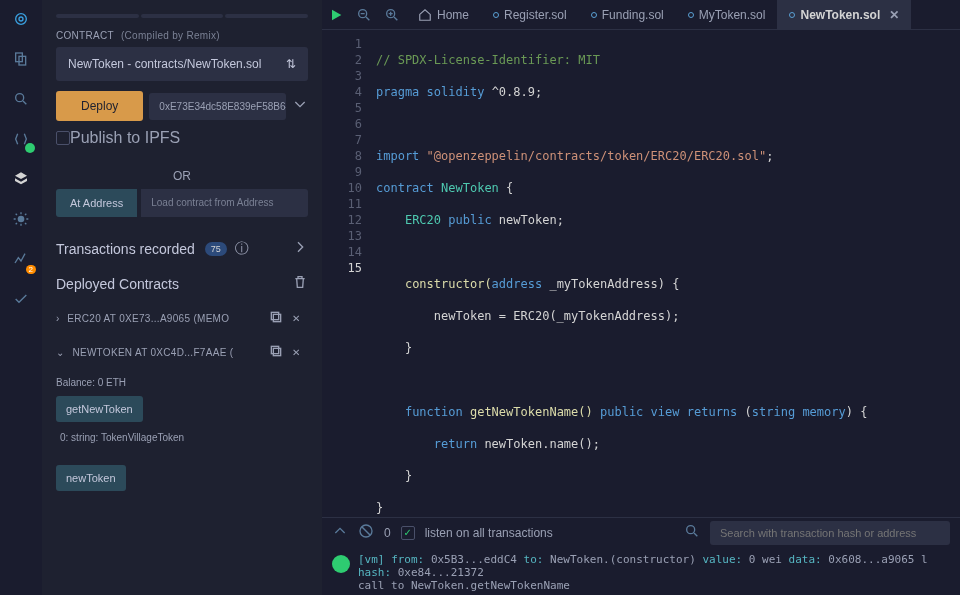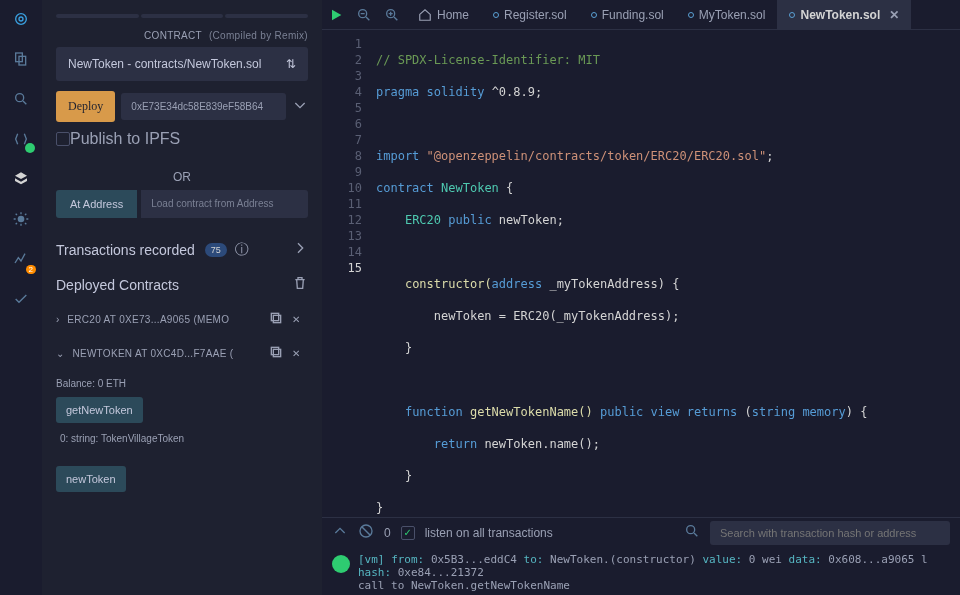--- a/index.html
+++ b/index.html
@@ -9,25 +9,25 @@
 .iconbar .ic.active { color: #d4d4d4; }
 .badge { position: absolute; right: -4px; bottom: -4px; background: #ff8c00; color: #fff; font-size: 8px; border-radius: 6px; padding: 0 3px; }
 .greendot { position: absolute; right: -3px; bottom: -3px; width: 10px; height: 10px; background: #2ecc71; border-radius: 50%; }
 
 .sidebar { width: 280px; background: #1e2130; display: flex; flex-direction: column; padding: 10px 14px; }
 .hdr { display: flex; justify-content: space-between; align-items: flex-start; margin-bottom: 10px;}
 .hdr-title { color: #d4d4d4; font-size: 14px; font-weight: 600; letter-spacing: 0.5px; line-height: 1.2; }
 .hdr-icons { display: flex; gap: 8px; align-items: center; color: #2ecc71; margin-top:4px;}
 .bars { display: flex; gap: 2px; margin: 4px 0 12px; }
 .bars div { height: 4px; flex: 1; background: #2c3044; border-radius: 2px; }
-.lbl { font-size: 10px; color: #9aa0b4; text-transform: uppercase; letter-spacing: 0.3px; text-align: right; }
+.lbl { font-size: 10px; color: #9aa0b4; text-transform: uppercase; letter-spacing: 0.3px; }
 .lbl small { text-transform: none; font-size: 10px; color: #7a8094; margin-left: 4px; }
 .select { background: #2c3044; color: #c4c8dc; border-radius: 3px; padding: 10px 12px; font-size: 12px; display: flex; justify-content: space-between; margin-top: 6px; margin-bottom: 10px; }
 .deploy-row { display: flex; gap: 6px; align-items: center; margin-bottom: 8px;}
-.deploy-btn { background: #d89a4a; color: #1e2130; border: none; padding: 8px 12px; border-radius: 3px; font-size: 12px; font-weight: 500; cursor: pointer; font-family: Liberation Serif, serif; }
+.deploy-btn { background: #d89a4a; color: #1e2130; border: none; padding: 8px 25px; border-radius: 3px; font-size: 12px; font-weight: 500; cursor: pointer; }
 .deploy-addr { background: #2c3044; color: #9aa0b4; font-size: 10px; padding: 8px 10px; border-radius: 3px; flex: 1; overflow: hidden; white-space: nowrap; }
 .chevron-down { color: #9aa0b4; cursor: pointer; }
 .chk-row { display: flex; align-items: center; gap: 0; font-size: 16px; color: #9aa0b4; margin-bottom: 16px;}
 .chk-row .box { width: 14px; height: 14px; border: 1px solid #4a506a; border-radius: 2px; }
 .or { text-align: center; color: #9aa0b4; font-size: 12px; margin: 6px 0; }
 .ataddr-row { display: flex; gap: 4px; margin-bottom: 14px; }
 .ataddr-btn { background: #2c4a5a; color: #c4c8dc; padding: 8px 14px; border-radius: 3px 0 0 3px; font-size: 11px; }
 .ataddr-in { background: #2c3044; color: #7a8094; font-size: 10px; padding: 8px 10px; border-radius: 0 3px 3px 0; flex: 1; }
 
 .section-hdr { display: flex; align-items: center; justify-content: space-between; font-size: 14px; color: #c4c8dc; margin: 8px 0; }

